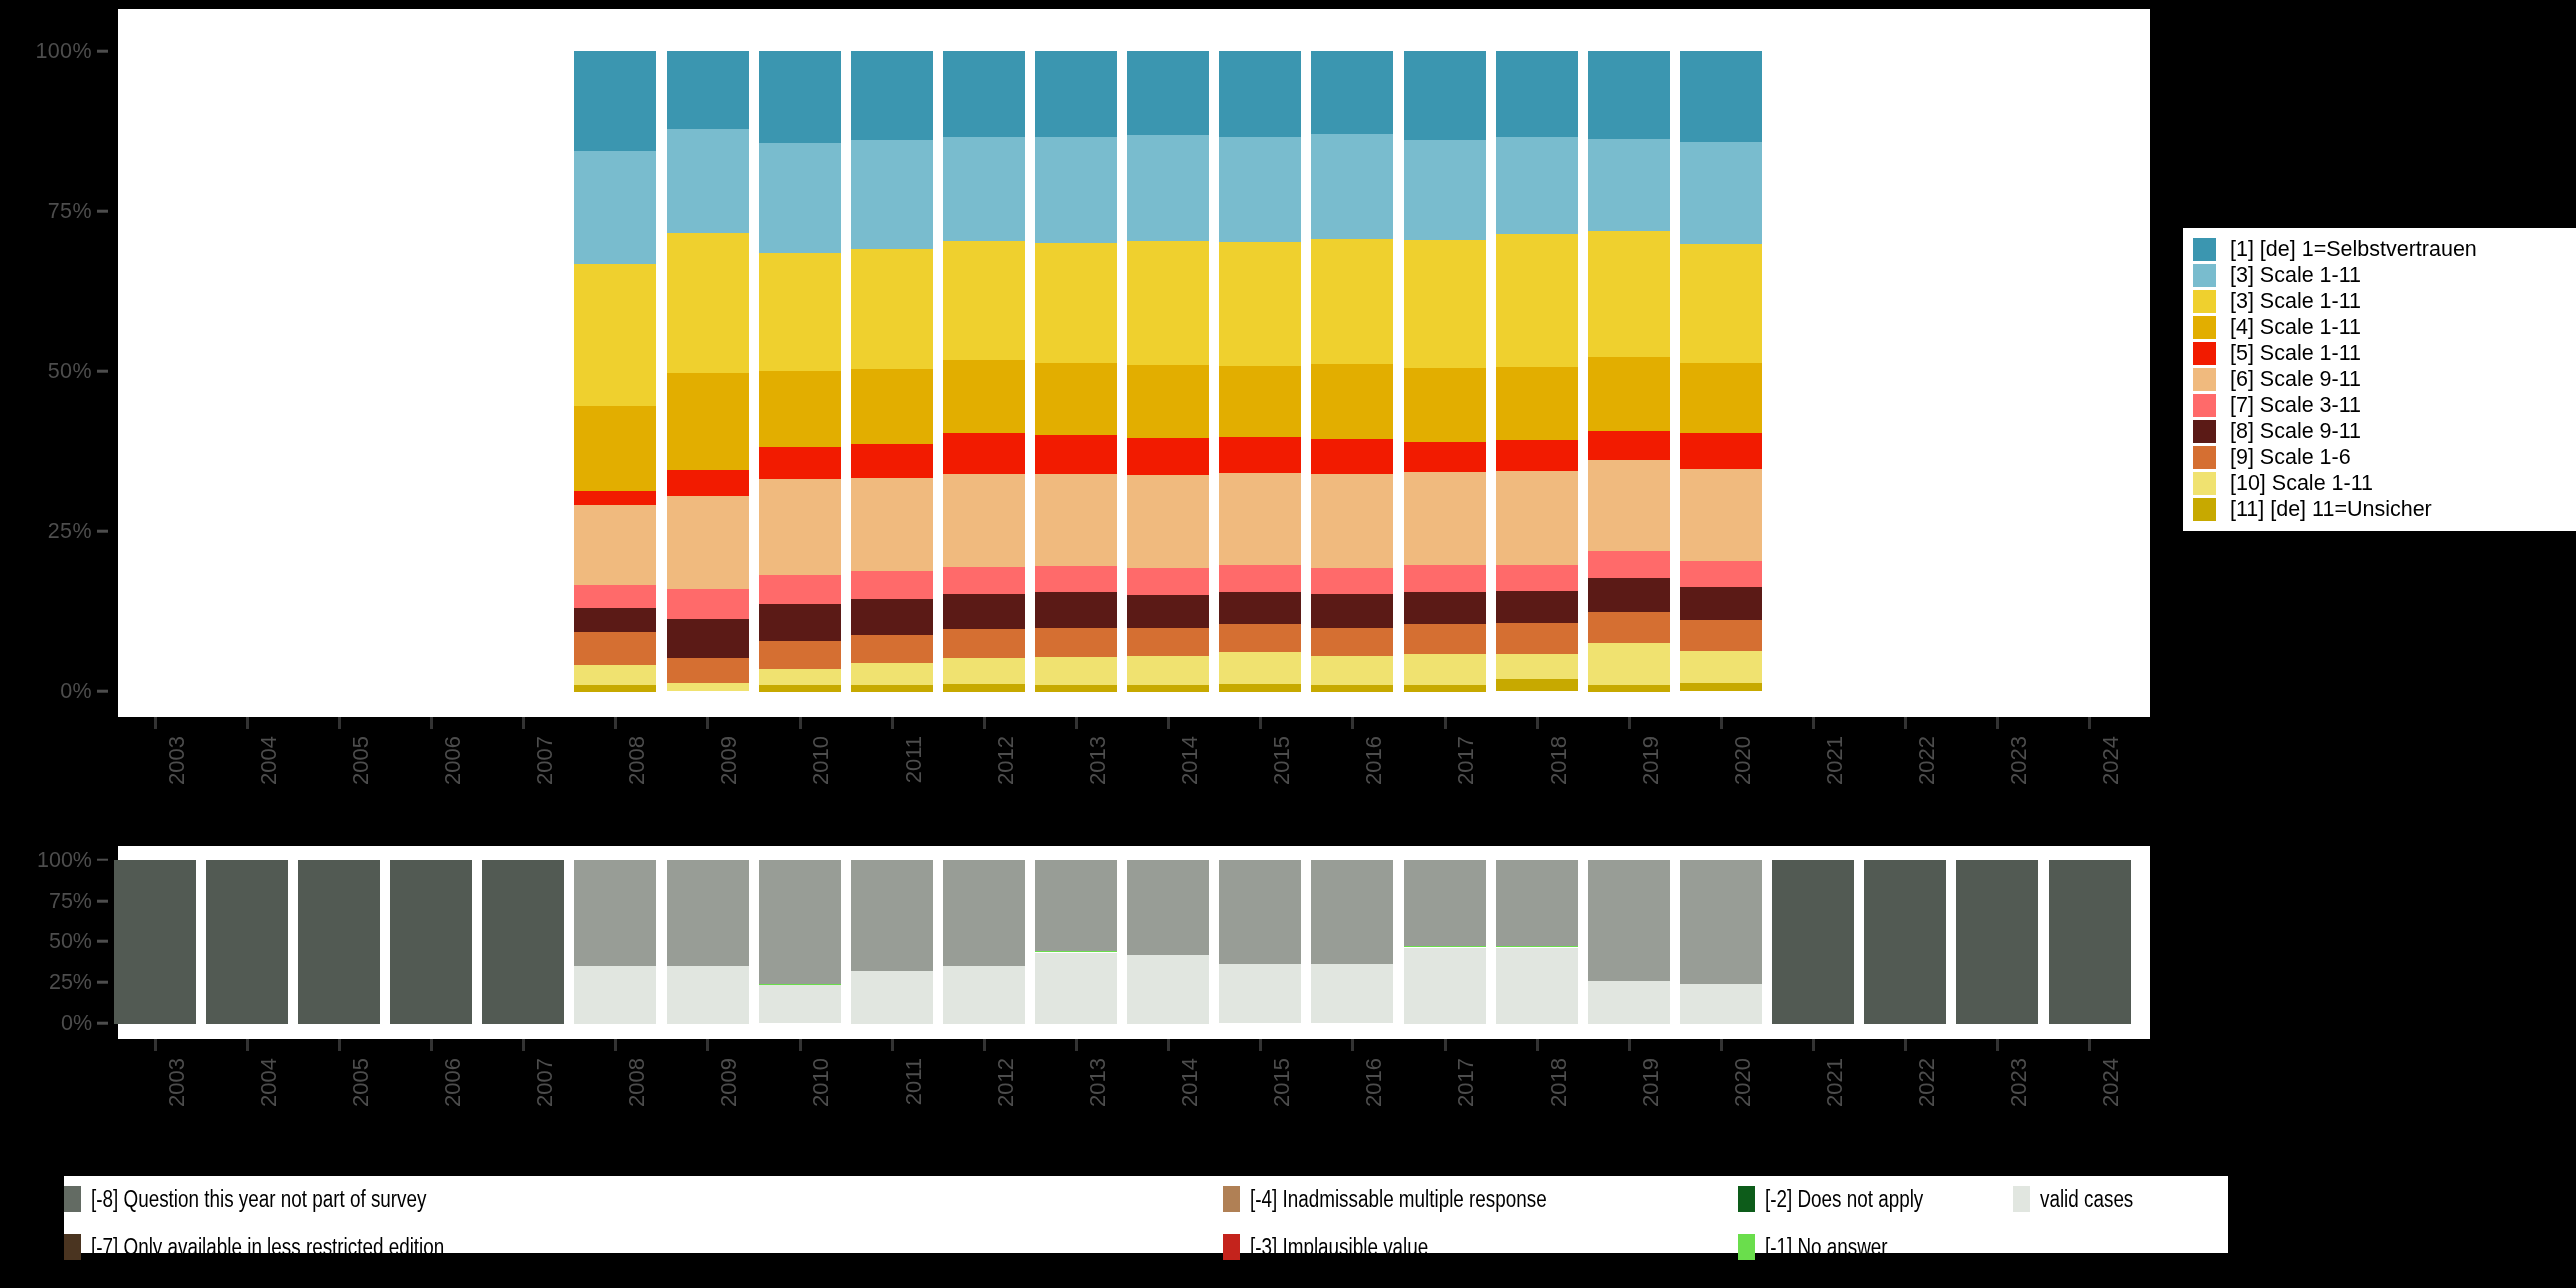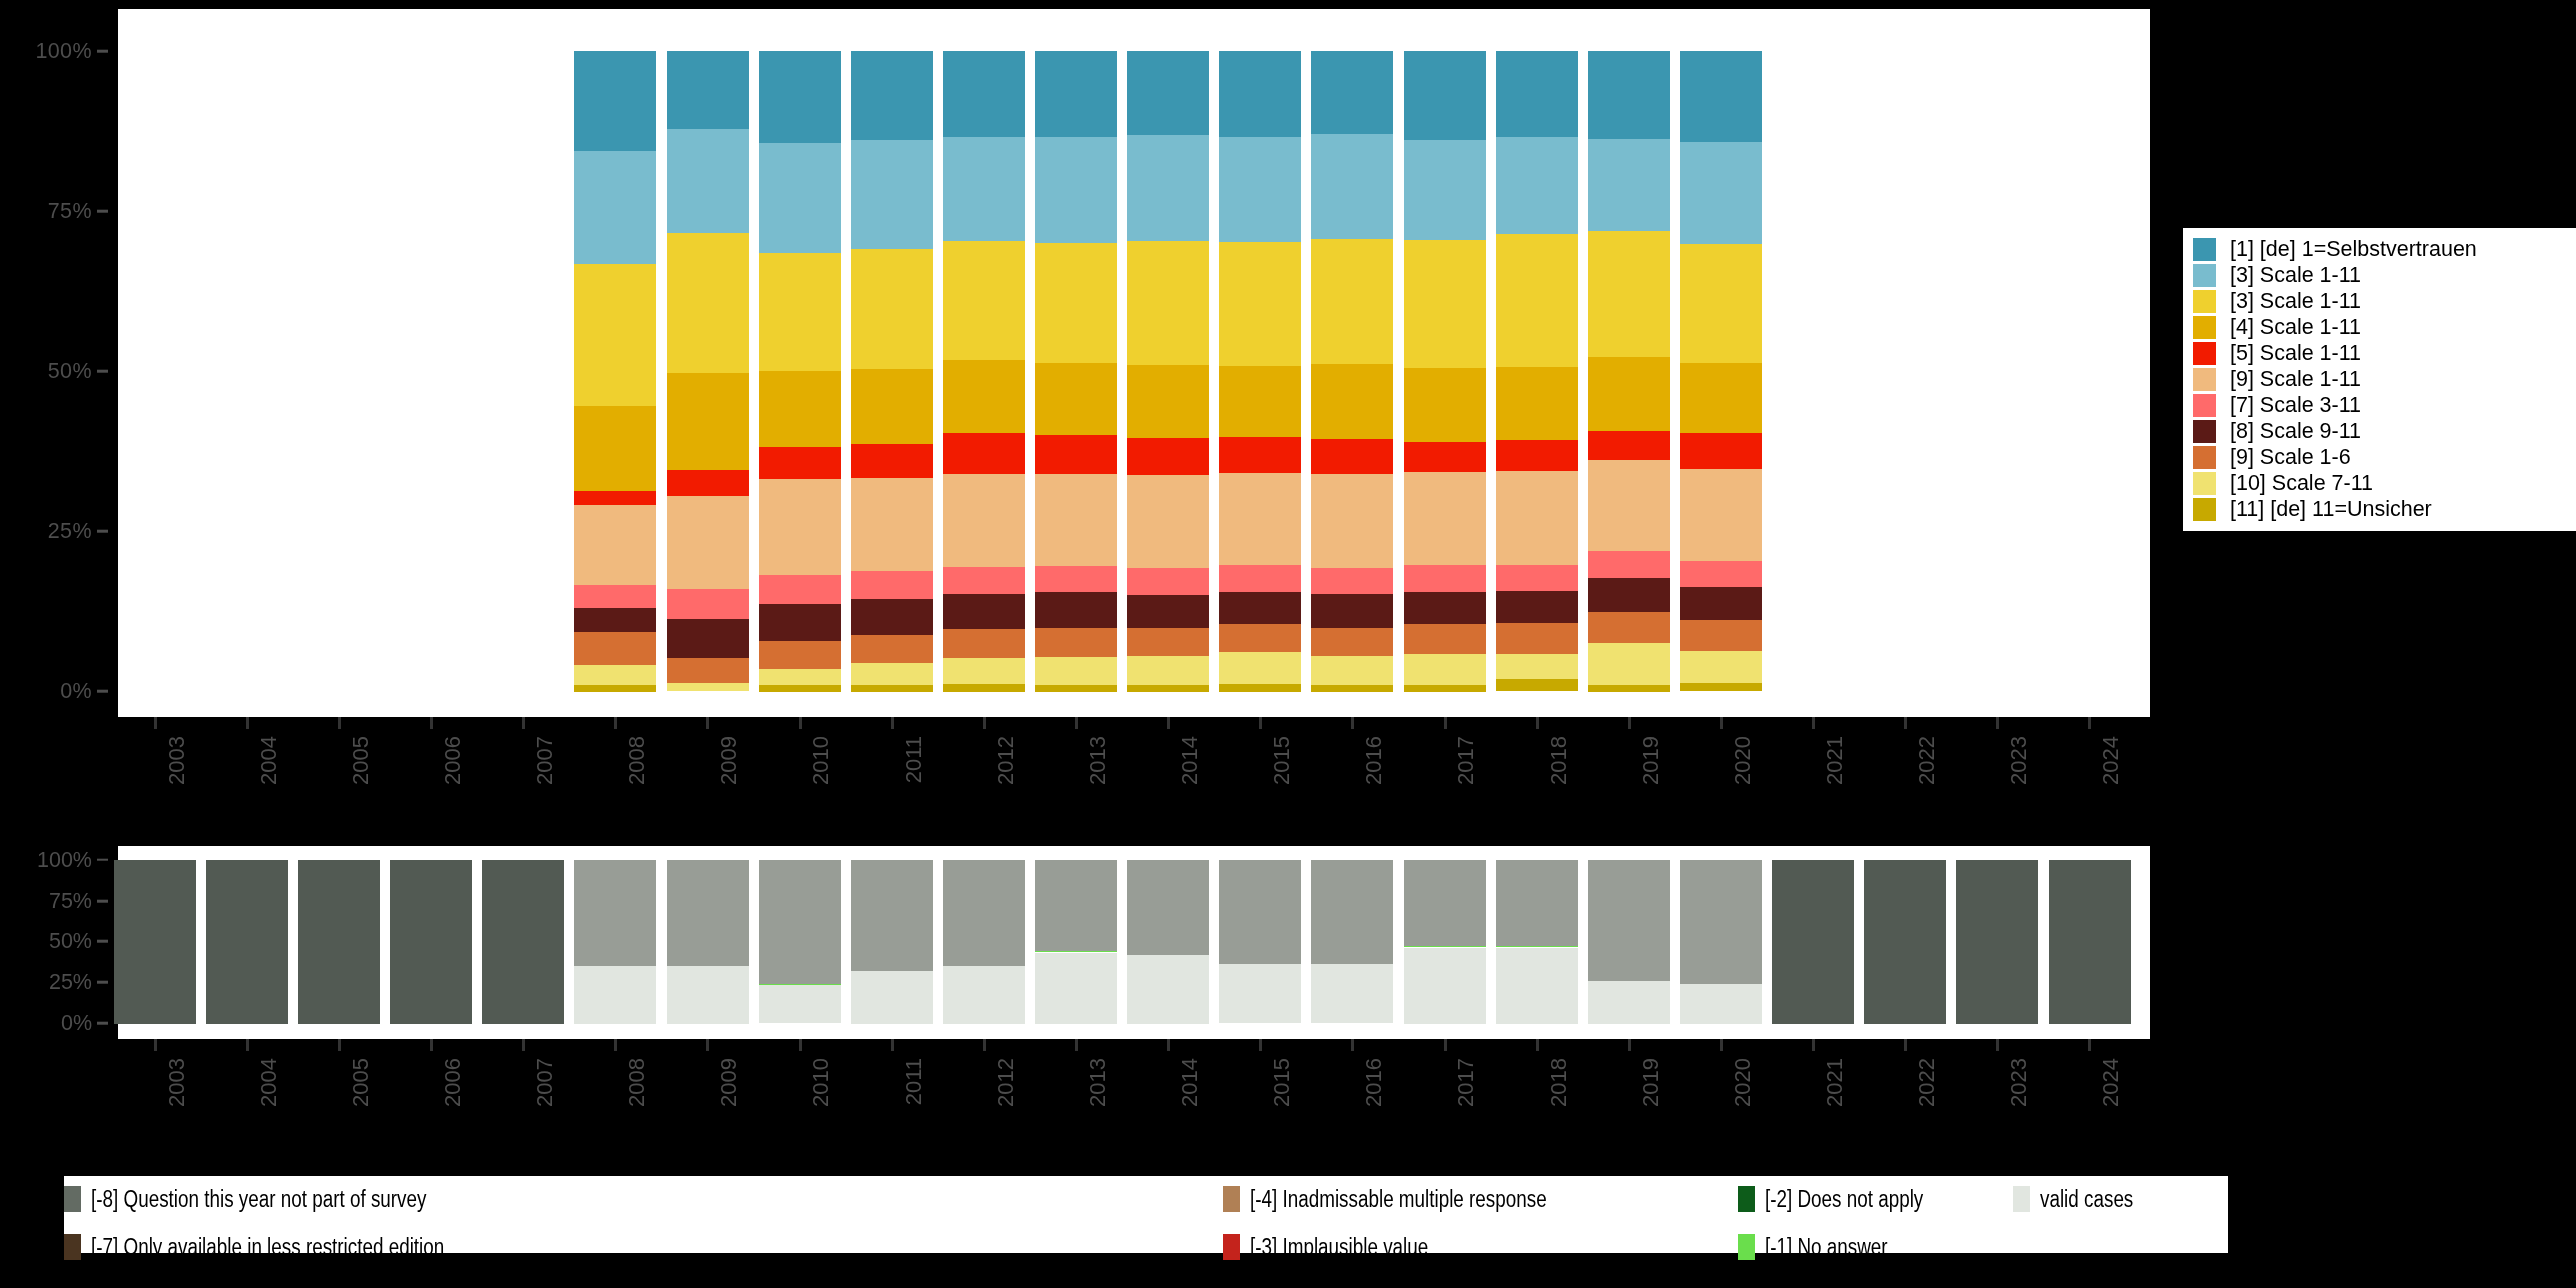--- a/index.html
+++ b/index.html
@@ -359,37 +359,37 @@
       <div class="lg-row">
         <span class="lg-swatch" style="background: rgb(226, 174, 0);"></span>
         <span class="lg-label">[4] Scale 1-11</span>
       </div>
       <div class="lg-row">
         <span class="lg-swatch" style="background: rgb(242, 27, 0);"></span>
         <span class="lg-label">[5] Scale 1-11</span>
       </div>
       <div class="lg-row">
         <span class="lg-swatch" style="background: rgb(240, 186, 126);"></span>
-        <span class="lg-label">[9] Scale 1-11</span>
+        <span class="lg-label">[6] Scale 9-11</span>
       </div>
       <div class="lg-row">
         <span class="lg-swatch" style="background: rgb(255, 106, 106);"></span>
         <span class="lg-label">[7] Scale 3-11</span>
       </div>
       <div class="lg-row">
         <span class="lg-swatch" style="background: rgb(91, 26, 22);"></span>
         <span class="lg-label">[8] Scale 9-11</span>
       </div>
       <div class="lg-row">
         <span class="lg-swatch" style="background: rgb(213, 111, 50);"></span>
         <span class="lg-label">[9] Scale 1-6</span>
       </div>
       <div class="lg-row">
         <span class="lg-swatch" style="background: rgb(240, 226, 112);"></span>
-        <span class="lg-label">[10] Scale 7-11</span>
+        <span class="lg-label">[10] Scale 1-11</span>
       </div>
       <div class="lg-row">
         <span class="lg-swatch" style="background: rgb(199, 169, 0);"></span>
         <span class="lg-label">[11] [de] 11=Unsicher</span>
       </div>
     </div>
 
   <div id="lower-panel">
     <div id="lower-plot">
         <div class="bar2" style="left: -4.3px; top: 13.7px; height: 163px;">

